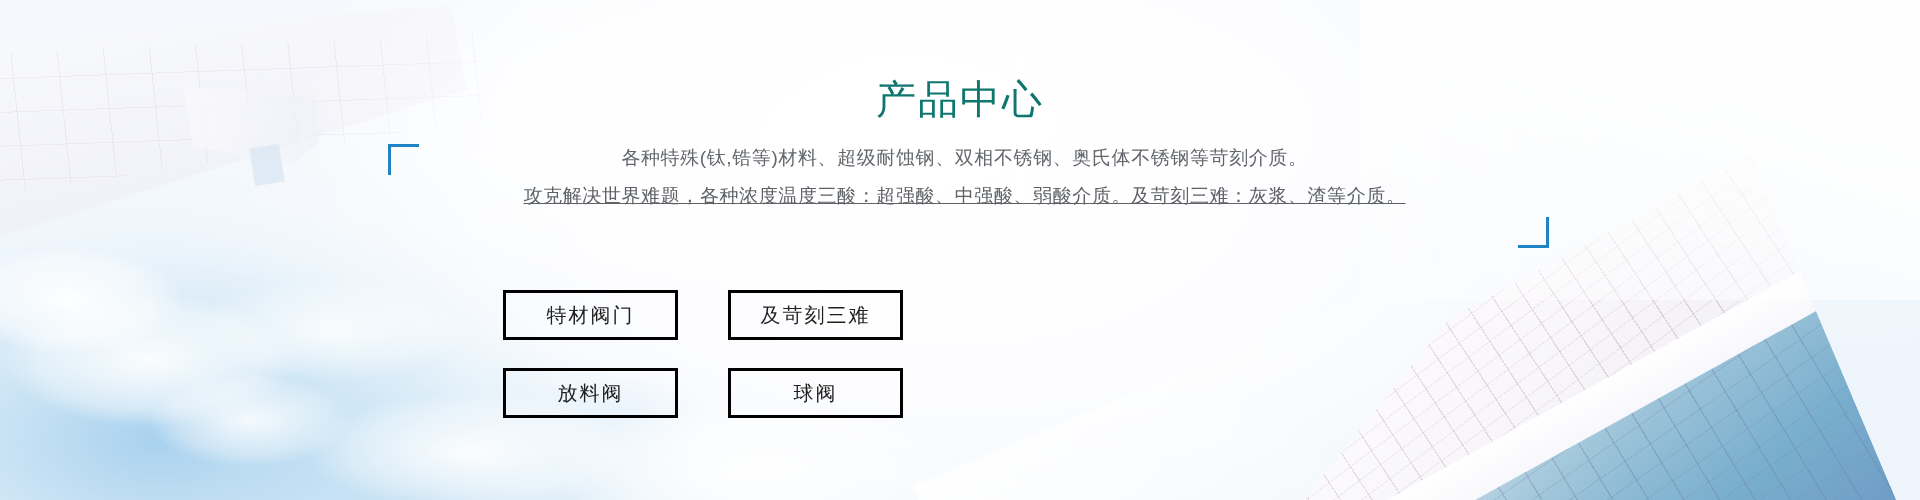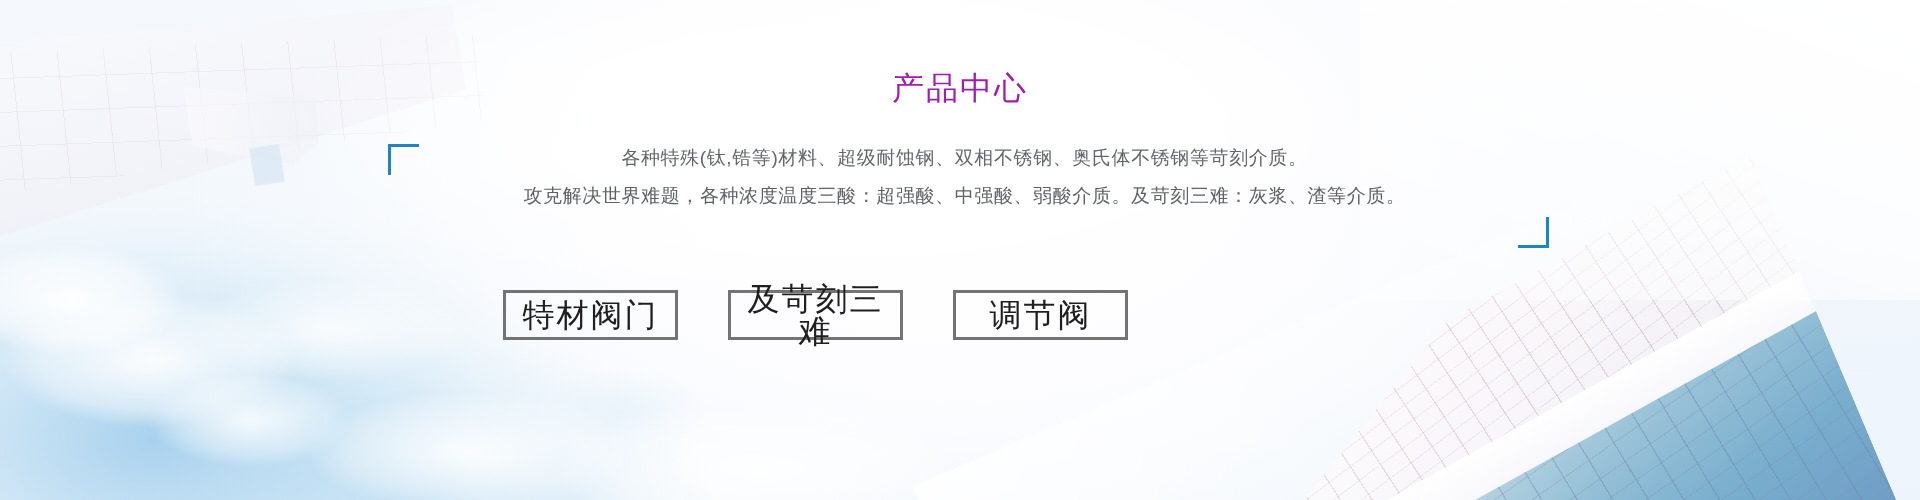--- a/index.html
+++ b/index.html
@@ -168,43 +168,43 @@
   .content {
     position: absolute;
     inset: 0;
     z-index: 10;
   }
   .page-title {
     position: absolute;
     top: 48px;
     left: 0; right: 0;
     text-align: center;
-    font-size: 32px;
+    font-size: 40px;
     line-height: 1.2;
     letter-spacing: 2px;
-    color: #a21caf;
+    color: #0f766e;
     font-weight: 400;
   }
 
   .desc-block {
     position: absolute;
     top: 143px;
     left: 0; right: 0;
     text-align: center;
   }
   .desc-line {
     font-size: 19px;
     line-height: 1.55;
     color: #63676c;
     letter-spacing: 0.6px;
     margin: 0 0 9px 9px;
     white-space: nowrap;
     text-align: center;
   }
-  .desc-line.second { color: #5e6267; }
+  .desc-line.second { color: #5e6267; text-decoration: underline; }
 
   
   .bracket {
     position: absolute;
     width: 28px;
     height: 28px;
     z-index: 11;
   }
   .bracket-tl {
     left: 388px;
@@ -230,26 +230,26 @@
     gap: 28px;
   }
   .cat-row {
     display: flex;
     gap: 50px;
   }
   .cat-btn {
     width: 175px;
     height: 50px;
     box-sizing: border-box;
-    border: 3px solid #737373;
+    border: 3px solid #000000;
     background: transparent;
     display: flex;
     align-items: center;
     justify-content: center;
-    font-size: 32px;
+    font-size: 20px;
     letter-spacing: 2px;
     color: #1f1f1f;
     cursor: pointer;
     font-family: "Liberation Sans", "DejaVu Sans", sans-serif;
     line-height: 1;
     padding: 16px;
     user-select: none;
   }
 </style>
 </head>
@@ -286,21 +286,22 @@
     <div class="desc-block">
       <p class="desc-line first">各种特殊(钛,锆等)材料、超级耐蚀钢、双相不锈钢、奥氏体不锈钢等苛刻介质。</p>
       <p class="desc-line second">攻克解决世界难题，各种浓度温度三酸：超强酸、中强酸、弱酸介质。及苛刻三难：灰浆、渣等介质。</p>
     </div>
 
     <div class="cat-grid">
 
       <div class="cat-row">
         <button class="cat-btn">特材阀门</button>
         <button class="cat-btn">及苛刻三难</button>
-        <button class="cat-btn">调节阀</button>
       </div>
 
       <div class="cat-row">
+        <button class="cat-btn">放料阀</button>
+        <button class="cat-btn">球阀</button>
       </div>
 
     </div>
   </div>
 </div>
 
 </body></html>

